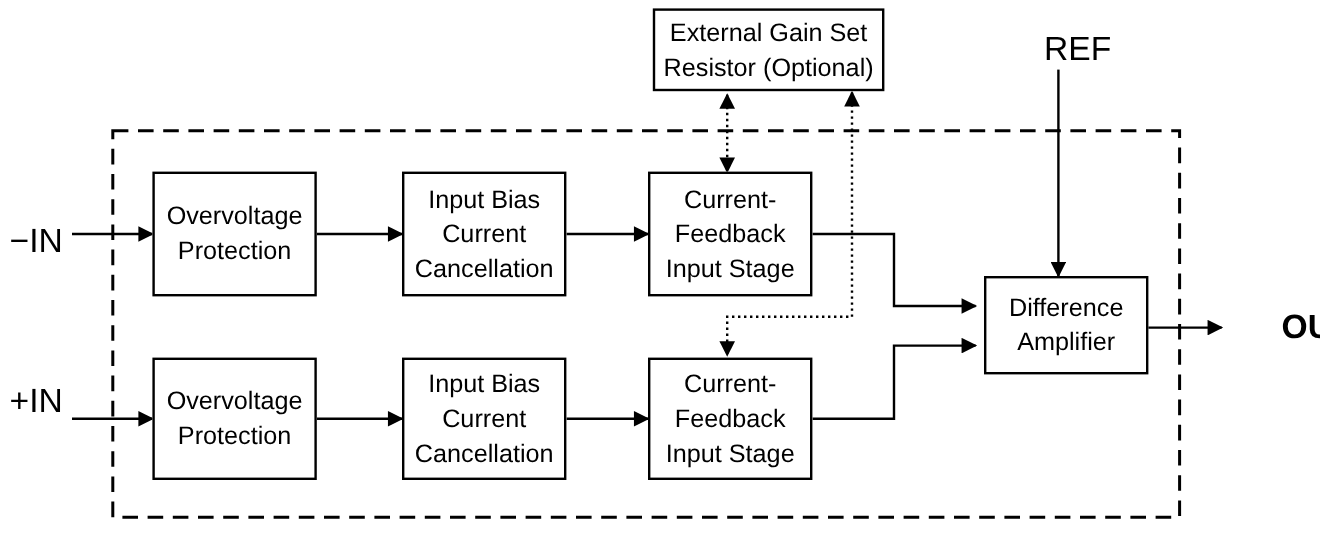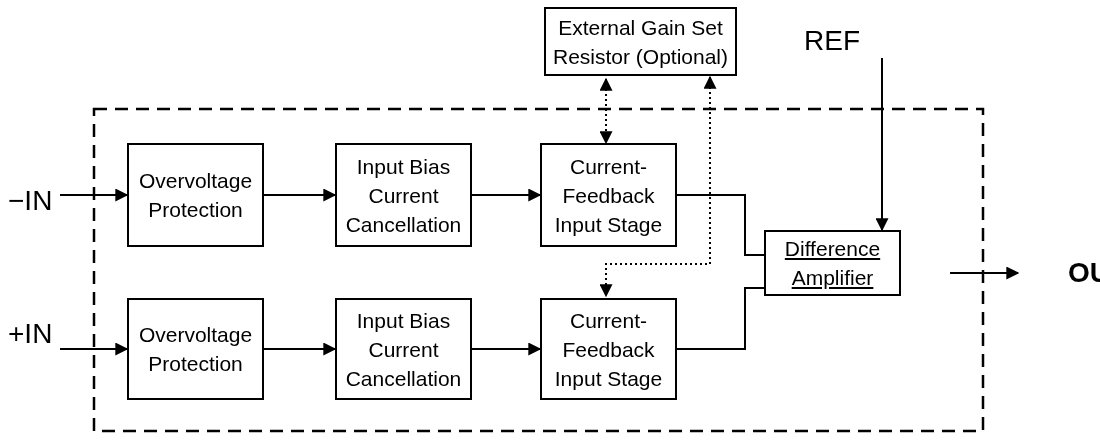--- a/index.html
+++ b/index.html
@@ -34,33 +34,33 @@
     justify-content: center;
     text-align: center;
     white-space: pre-line;
     font-size: 21px;
     line-height: 29px;
   }
   .box-ext-gain        { left: 544px; top: 7px;   width: 193px; height: 69px; }
   .box-ov-top          { left: 127px; top: 143px; width: 137px; height: 104px; }
   .box-ib-top          { left: 335px; top: 143px; width: 137px; height: 104px; }
   .box-cf-top          { left: 540px; top: 143px; width: 137px; height: 104px; }
-  .box-diff-amp        { left: 764px; top: 230px; width: 137px; height: 66px; text-decoration: underline; }
+  .box-diff-amp        { left: 820px; top: 230px; width: 137px; height: 82px; }
   .box-ov-bottom       { left: 127px; top: 298px; width: 137px; height: 102px; }
   .box-ib-bottom       { left: 335px; top: 298px; width: 137px; height: 102px; }
   .box-cf-bottom       { left: 540px; top: 298px; width: 137px; height: 102px; }
   .port {
     position: absolute;
     font-size: 28px;
     line-height: 28px;
     white-space: nowrap;
   }
   .port-neg-in { left: 8px;    top: 187px; }
   .port-pos-in { left: 8px;    top: 320px; }
-  .port-ref    { left: 804px;  top: 27px; }
+  .port-ref    { left: 870px;  top: 27px; }
   .port-out    { left: 1068px; top: 259px; font-weight: bold; }
 </style>
 </head>
 <body>
 
 <div class="diagram">
 
   <svg class="wires" viewBox="0 0 1100 445">
     <defs>
       <marker id="arr" viewBox="0 0 10 10" refX="9" refY="5" markerWidth="7" markerHeight="6.5" orient="auto-start-reverse">

